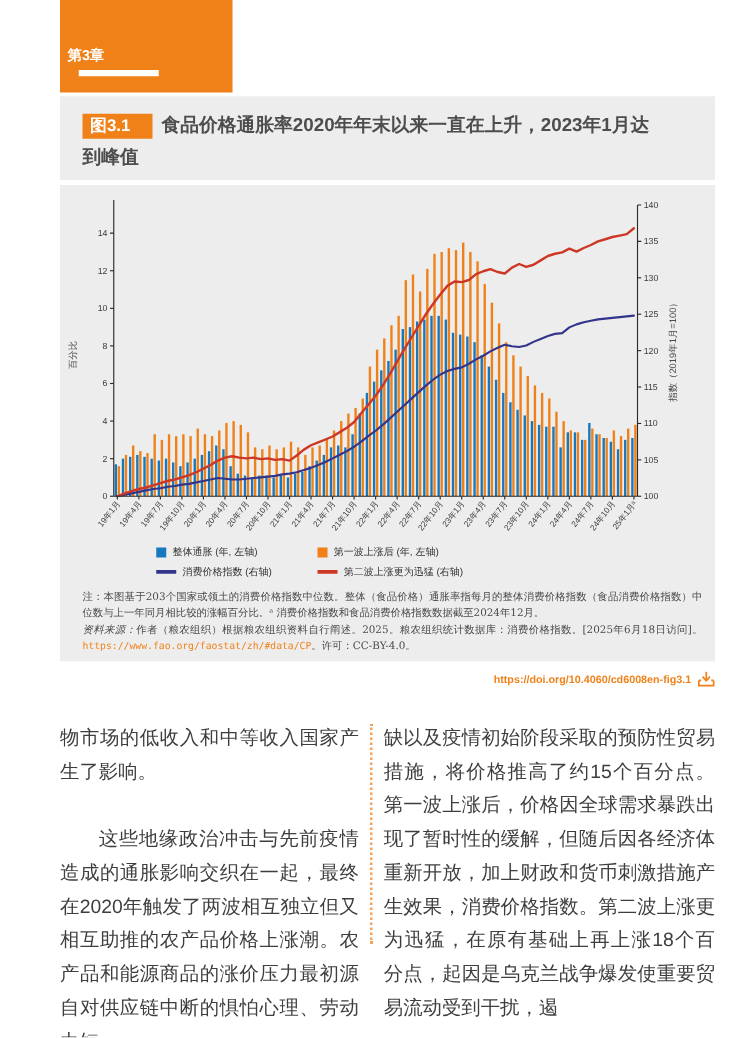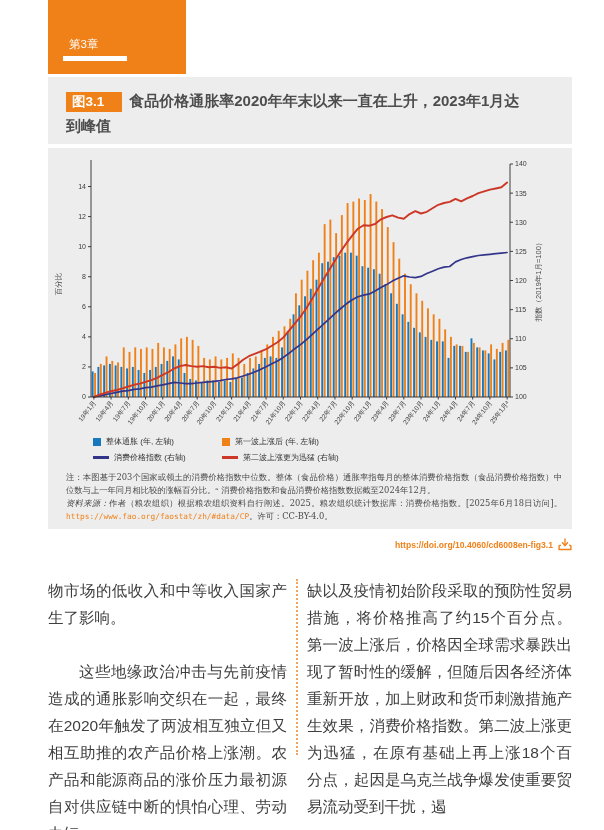--- a/index.html
+++ b/index.html
@@ -1,36 +1,36 @@
 <!DOCTYPE html>
 <html><head>
 <meta charset="utf-8">
 <style>
   html,body{margin:0;padding:0;background:#ffffff;}
   .page{position:relative;width:604px;height:830px;background:#ffffff;overflow:hidden;
         font-family:"Liberation Sans",sans-serif;}
 
   
   .chapter-tab{position:absolute;left:48px;top:0;width:138px;height:74px;background:#F08119;}
-  .chapter-tab .ch-label{position:absolute;left:21px;top:37px;color:#ffffff;font-size:11.5px;font-weight:normal;}
+  .chapter-tab .ch-label{position:absolute;left:6px;top:37px;color:#ffffff;font-size:11.5px;font-weight:bold;}
   .chapter-tab .ch-bar{position:absolute;left:15px;top:56px;width:64px;height:5px;background:#ffffff;}
 
   
   .fig-title-band{position:absolute;left:48px;top:77px;width:524px;height:67px;background:#EDEDED;}
   .fig-title{margin:0;padding:11px 52px 0 18px;font-size:15px;line-height:25px;font-weight:bold;color:#4d4d4d;}
   .fig-badge{display:inline-block;background:#F08119;color:#ffffff;font-weight:bold;
              padding:1px 18px 2px 6px;margin-right:7px;font-size:13.5px;line-height:17px;}
 
   .fig-body{position:absolute;left:48px;top:148px;width:524px;height:381px;background:#EDEDED;}
   .chart-wrap{position:absolute;left:0;top:0;width:524px;height:286px;}
 
   
   .legend{position:absolute;left:45px;top:288px;display:grid;grid-template-columns:129px auto;
           grid-row-gap:5px;font-size:8px;color:#333333;}
-  .legend-item{display:flex;align-items:center;white-space:nowrap;}
+  .legend-item{display:flex;align-items:center;white-space:nowrap;margin-left:32px;}
   .sw-bar{display:inline-block;width:8px;height:8px;margin-right:5px;}
   .sw-line{display:inline-block;width:16px;height:2.6px;margin-right:5px;}
 
   
   .fig-note{position:absolute;left:18px;top:323px;width:496px;font-family:"DejaVu Serif",serif;
             font-size:8.3px;line-height:13px;color:#4a4a4a;text-align:justify;}
   .src-label{font-style:italic;}
   .fig-note a{color:#F08119;text-decoration:none;font-family:"DejaVu Sans Mono",monospace;font-size:7.8px;}
 
   

